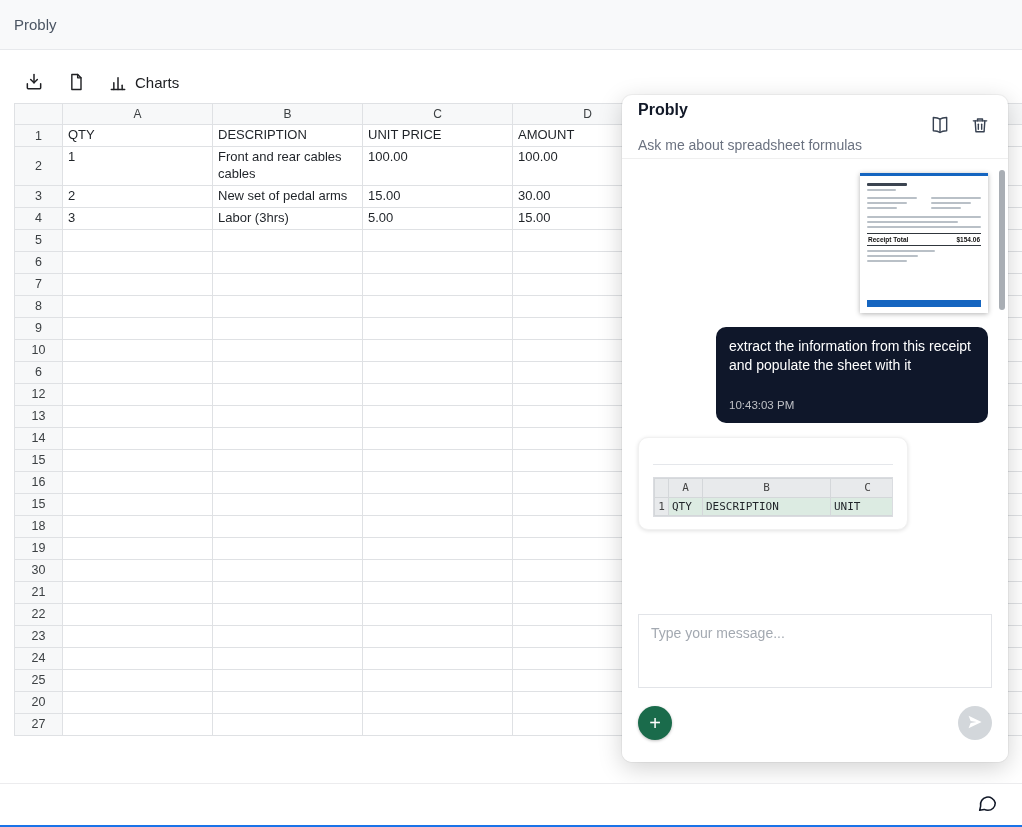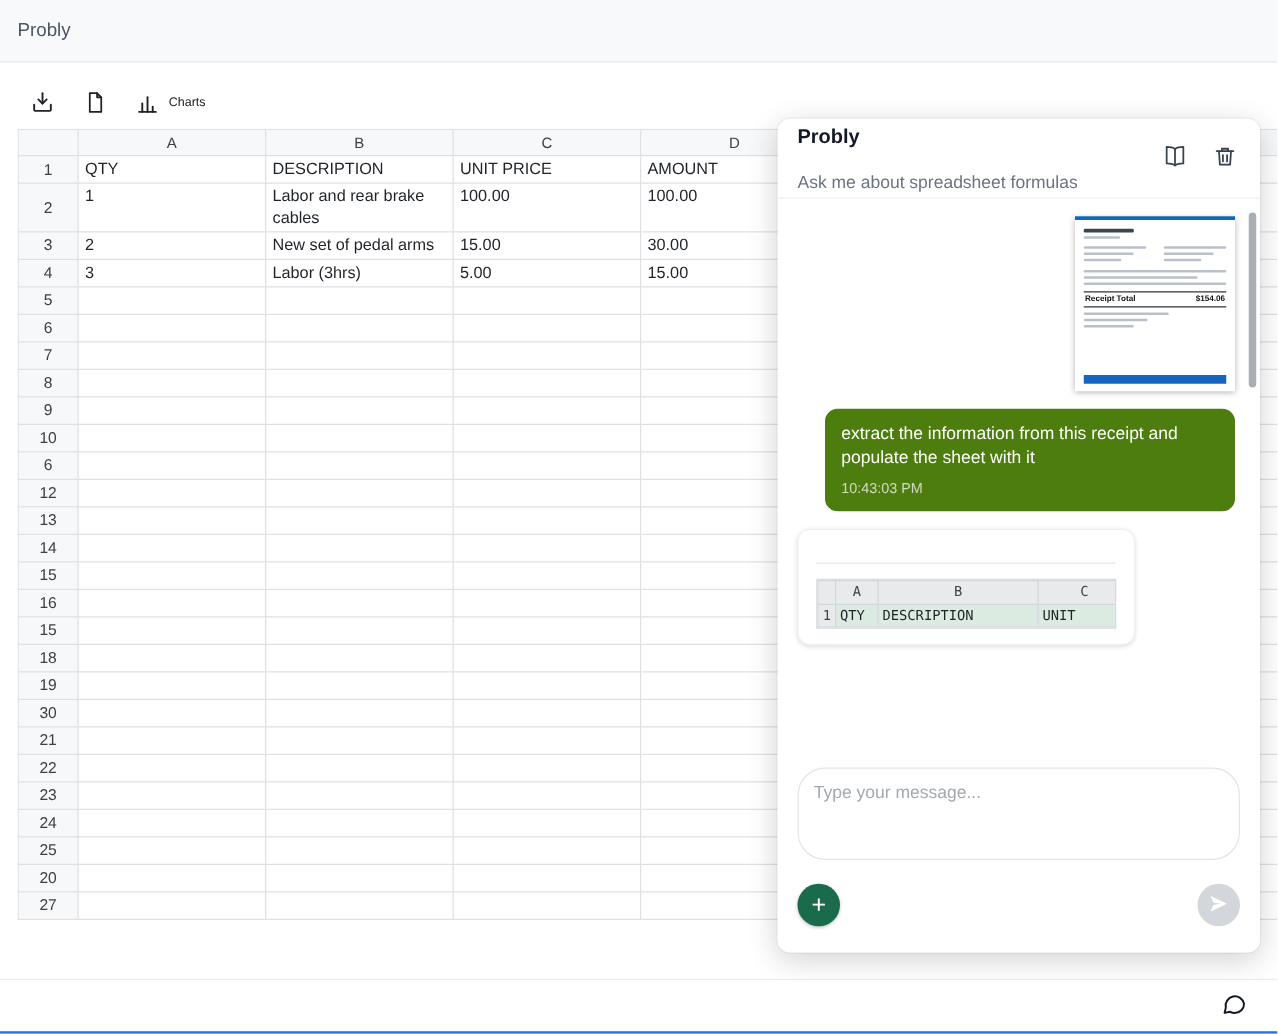--- a/index.html
+++ b/index.html
@@ -5,21 +5,21 @@
   *{box-sizing:border-box;margin:0;padding:0}
   html,body{width:1022px;height:827px}
   body{position:relative;overflow:hidden;background:#fff;font-family:"Liberation Sans","DejaVu Sans",sans-serif;color:#1f2328}
 
   
   .app-header{position:absolute;top:0;left:0;right:0;height:50px;background:#f8f9fa;border-bottom:1px solid #e7e9ec;display:flex;align-items:center;padding-left:14px}
   .app-title{font-size:15px;font-weight:500;color:#4b5563}
 
   
   .toolbar{position:absolute;top:66px;left:22px;height:32px;display:flex;align-items:center;gap:18px}
-  .tb-btn{display:flex;align-items:center;gap:7px;background:none;border:none;cursor:pointer;font-family:inherit;font-size:10px;color:#202124;padding:2px}
+  .tb-btn{display:flex;align-items:center;gap:7px;background:none;border:none;cursor:pointer;font-family:inherit;font-size:15px;color:#202124;padding:2px}
   .tb-btn svg{display:block}
 
   
   .sheet-wrap{position:absolute;top:103px;left:14px;width:1008px;height:675px;overflow:hidden;background:#fff}
   table.grid{border-collapse:collapse;table-layout:fixed;width:1098px}
   table.grid th,table.grid td{border:1px solid #dfe1e4}
   table.grid th{background:#f7f8f9;font-weight:400;font-size:12px;color:#3c4043;height:21px}
   table.grid th.row-hdr{width:48px;text-align:center;font-size:12.5px}
   table.grid td{height:22px;font-size:13px;color:#1f2328;padding:2px 5px;vertical-align:top;line-height:1.3;overflow:hidden;background:#fff}
 
@@ -39,33 +39,33 @@
   .receipt-thumb{width:128px;height:140px;margin-left:auto;margin-bottom:14px;background:#fff;border-top:3px solid #1565c0;box-shadow:0 1px 5px rgba(0,0,0,.3);padding:7px 7px 6px;cursor:pointer;display:flex;flex-direction:column}
   .rt-line{height:2px;background:#b9c0c7;border-radius:1px;margin-bottom:3px}
   .rt-line.dark{background:#3b4450;height:3px}
   .w25{width:25%}.w35{width:35%}.w45{width:45%}.w60{width:60%}.w80{width:80%}.w100{width:100%}
   .rt-cols{display:flex;justify-content:space-between;margin:3px 0 4px}
   .rt-col{width:44%}
   .rt-total{display:flex;justify-content:space-between;border-top:1px solid #30363d;border-bottom:1px solid #30363d;font-size:6.5px;font-weight:700;color:#111;padding:2px 1px;margin:2px 0 4px;white-space:nowrap}
   .rt-bluebar{height:7px;background:#1565c0;margin-top:auto}
 
   
-  .bubble-user{width:328px;margin-left:auto;margin-bottom:14px;background:#4d7c0f;color:#fff;border-radius:10px;padding:10px 13px;font-size:14px;line-height:1.35}
-  .msg-time{font-size:11.5px;color:rgba(255,255,255,.72);margin-top:9px}
+  .bubble-user{width:272px;margin-left:auto;margin-bottom:14px;background:#0f172a;color:#fff;border-radius:10px;padding:10px 13px;font-size:14px;line-height:1.35}
+  .msg-time{font-size:11.5px;color:rgba(255,255,255,.72);margin-top:23px}
   .bubble-assistant{width:270px;background:#fff;border:1px solid #f1f1f1;box-shadow:0 1px 4px rgba(0,0,0,.12);border-radius:10px;padding:12px 14px;font-size:13.5px;line-height:1.4;color:#1f2937}
   .bubble-divider{border:none;border-top:1px solid #e5e7eb;margin-top:14px}
   .mini-sheet{margin-top:12px;border:1px solid #dadce0;background:#f1f3f4;overflow:hidden}
   .mini-sheet table{border-collapse:collapse;table-layout:fixed;width:250px;font-family:"DejaVu Sans Mono","Liberation Mono",monospace;font-size:11px}
   .mini-sheet th,.mini-sheet td{border:1px solid #d4d7da;height:18px;padding:1px 3px;overflow:hidden;white-space:nowrap}
   .mini-sheet th{background:#e8eaec;font-weight:400;color:#444;text-align:center}
   .mini-sheet td{background:#dcebe2;color:#1f2328;text-align:left}
 
   
   .chat-input-area{position:absolute;left:0;right:0;bottom:0;height:160px;background:#fff;padding:12px 16px 14px}
-  .chat-textarea{width:100%;height:74px;border:1px solid #e2e4e8;border-radius:22px;padding:10px 12px;font-family:inherit;font-size:14px;color:#333;resize:none;outline:none}
+  .chat-textarea{width:100%;height:74px;border:1px solid #e2e4e8;border-radius:0;padding:10px 12px;font-family:inherit;font-size:14px;color:#333;resize:none;outline:none}
   .chat-textarea::placeholder{color:#a3a9b1}
   .chat-actions{display:flex;justify-content:space-between;align-items:center;margin-top:14px}
   .plus-btn{width:34px;height:34px;border-radius:50%;background:#1a6b4b;color:#fff;border:none;font-size:20px;line-height:1;cursor:pointer;box-shadow:0 1px 3px rgba(0,0,0,.25)}
   .send-btn{width:34px;height:34px;border-radius:50%;background:#d3d7db;border:none;display:flex;align-items:center;justify-content:center;cursor:default}
 
   
   .bottom-bar{position:absolute;top:783px;left:0;right:0;height:42px;background:#fff;border-top:1px solid #ececee;display:flex;align-items:center;justify-content:flex-end;padding-right:22px}
   .bottom-accent{position:absolute;bottom:0;left:0;right:0;height:2px;background:#1a73e8}
 </style>
 </head>
@@ -135,21 +135,21 @@
           <td>DESCRIPTION</td>
           <td>UNIT PRICE</td>
           <td>AMOUNT</td>
           <td></td>
           <td></td>
           <td></td>
         </tr>
         <tr>
           <th class="row-hdr">2</th>
           <td>1</td>
-          <td>Labor and rear brake cables</td>
+          <td>Front and rear cables cables</td>
           <td>100.00</td>
           <td>100.00</td>
           <td></td>
           <td></td>
           <td></td>
         </tr>
         <tr>
           <th class="row-hdr">3</th>
           <td>2</td>
           <td>New set of pedal arms</td>

